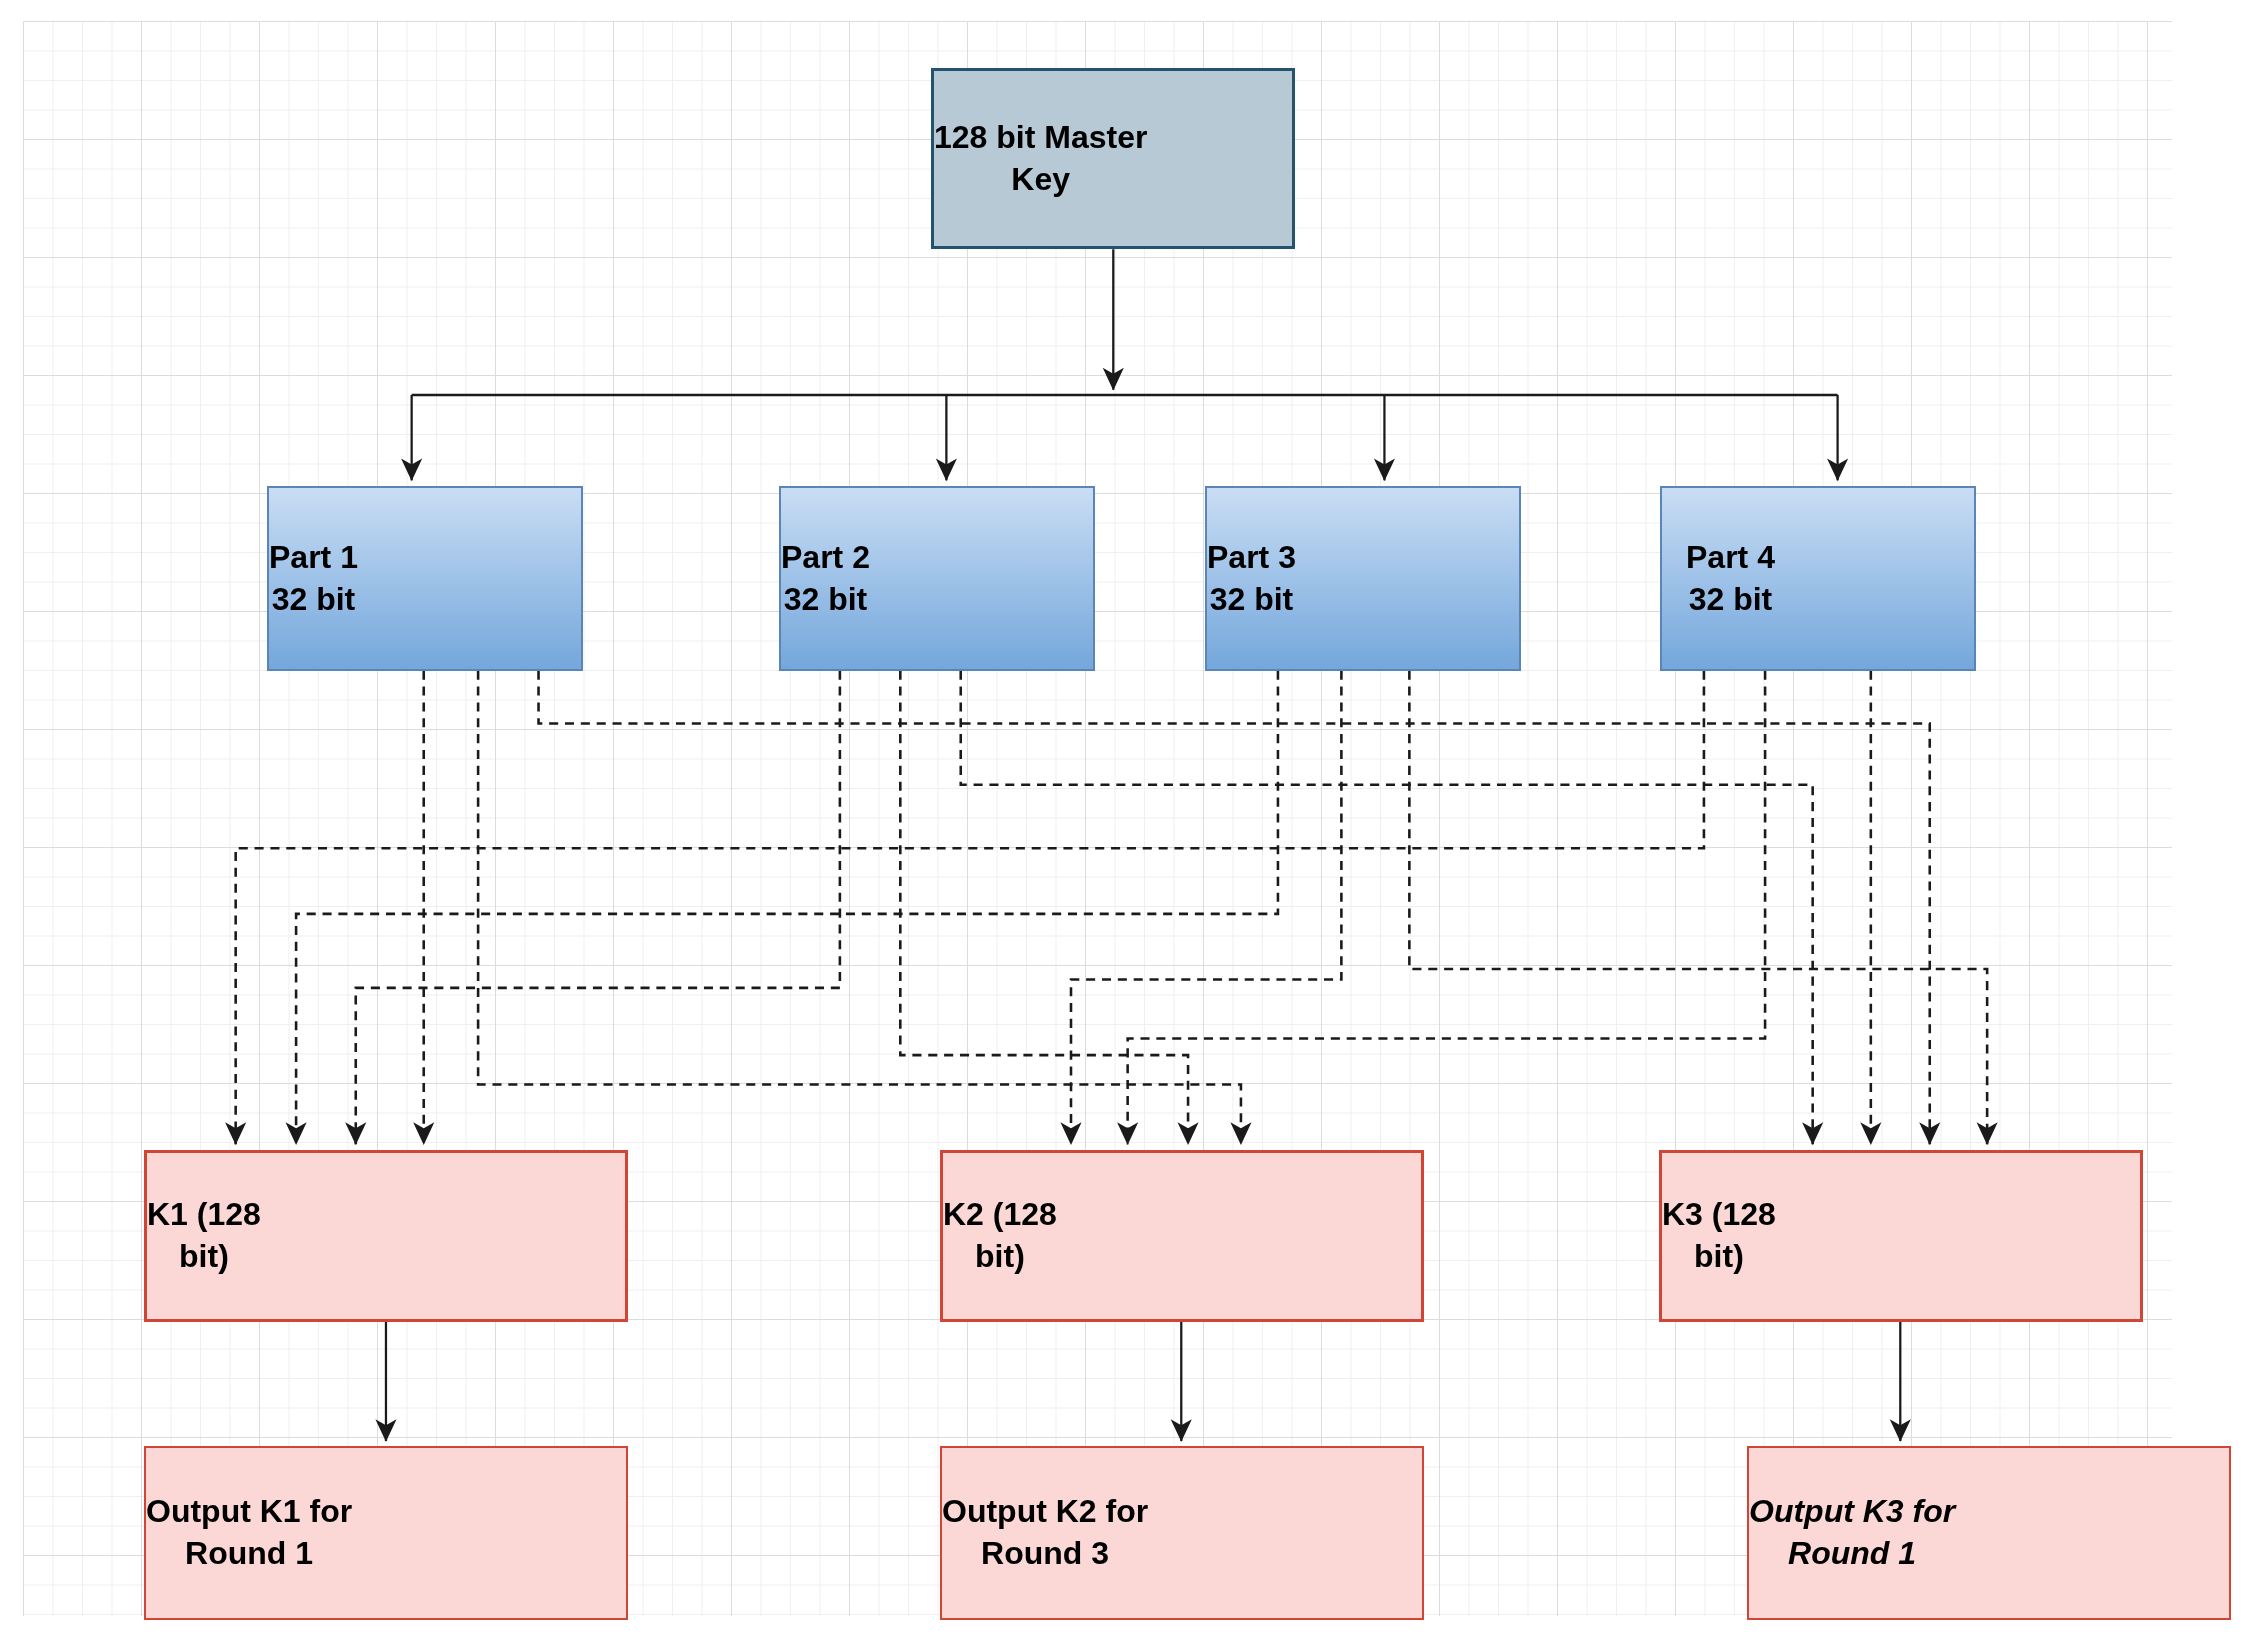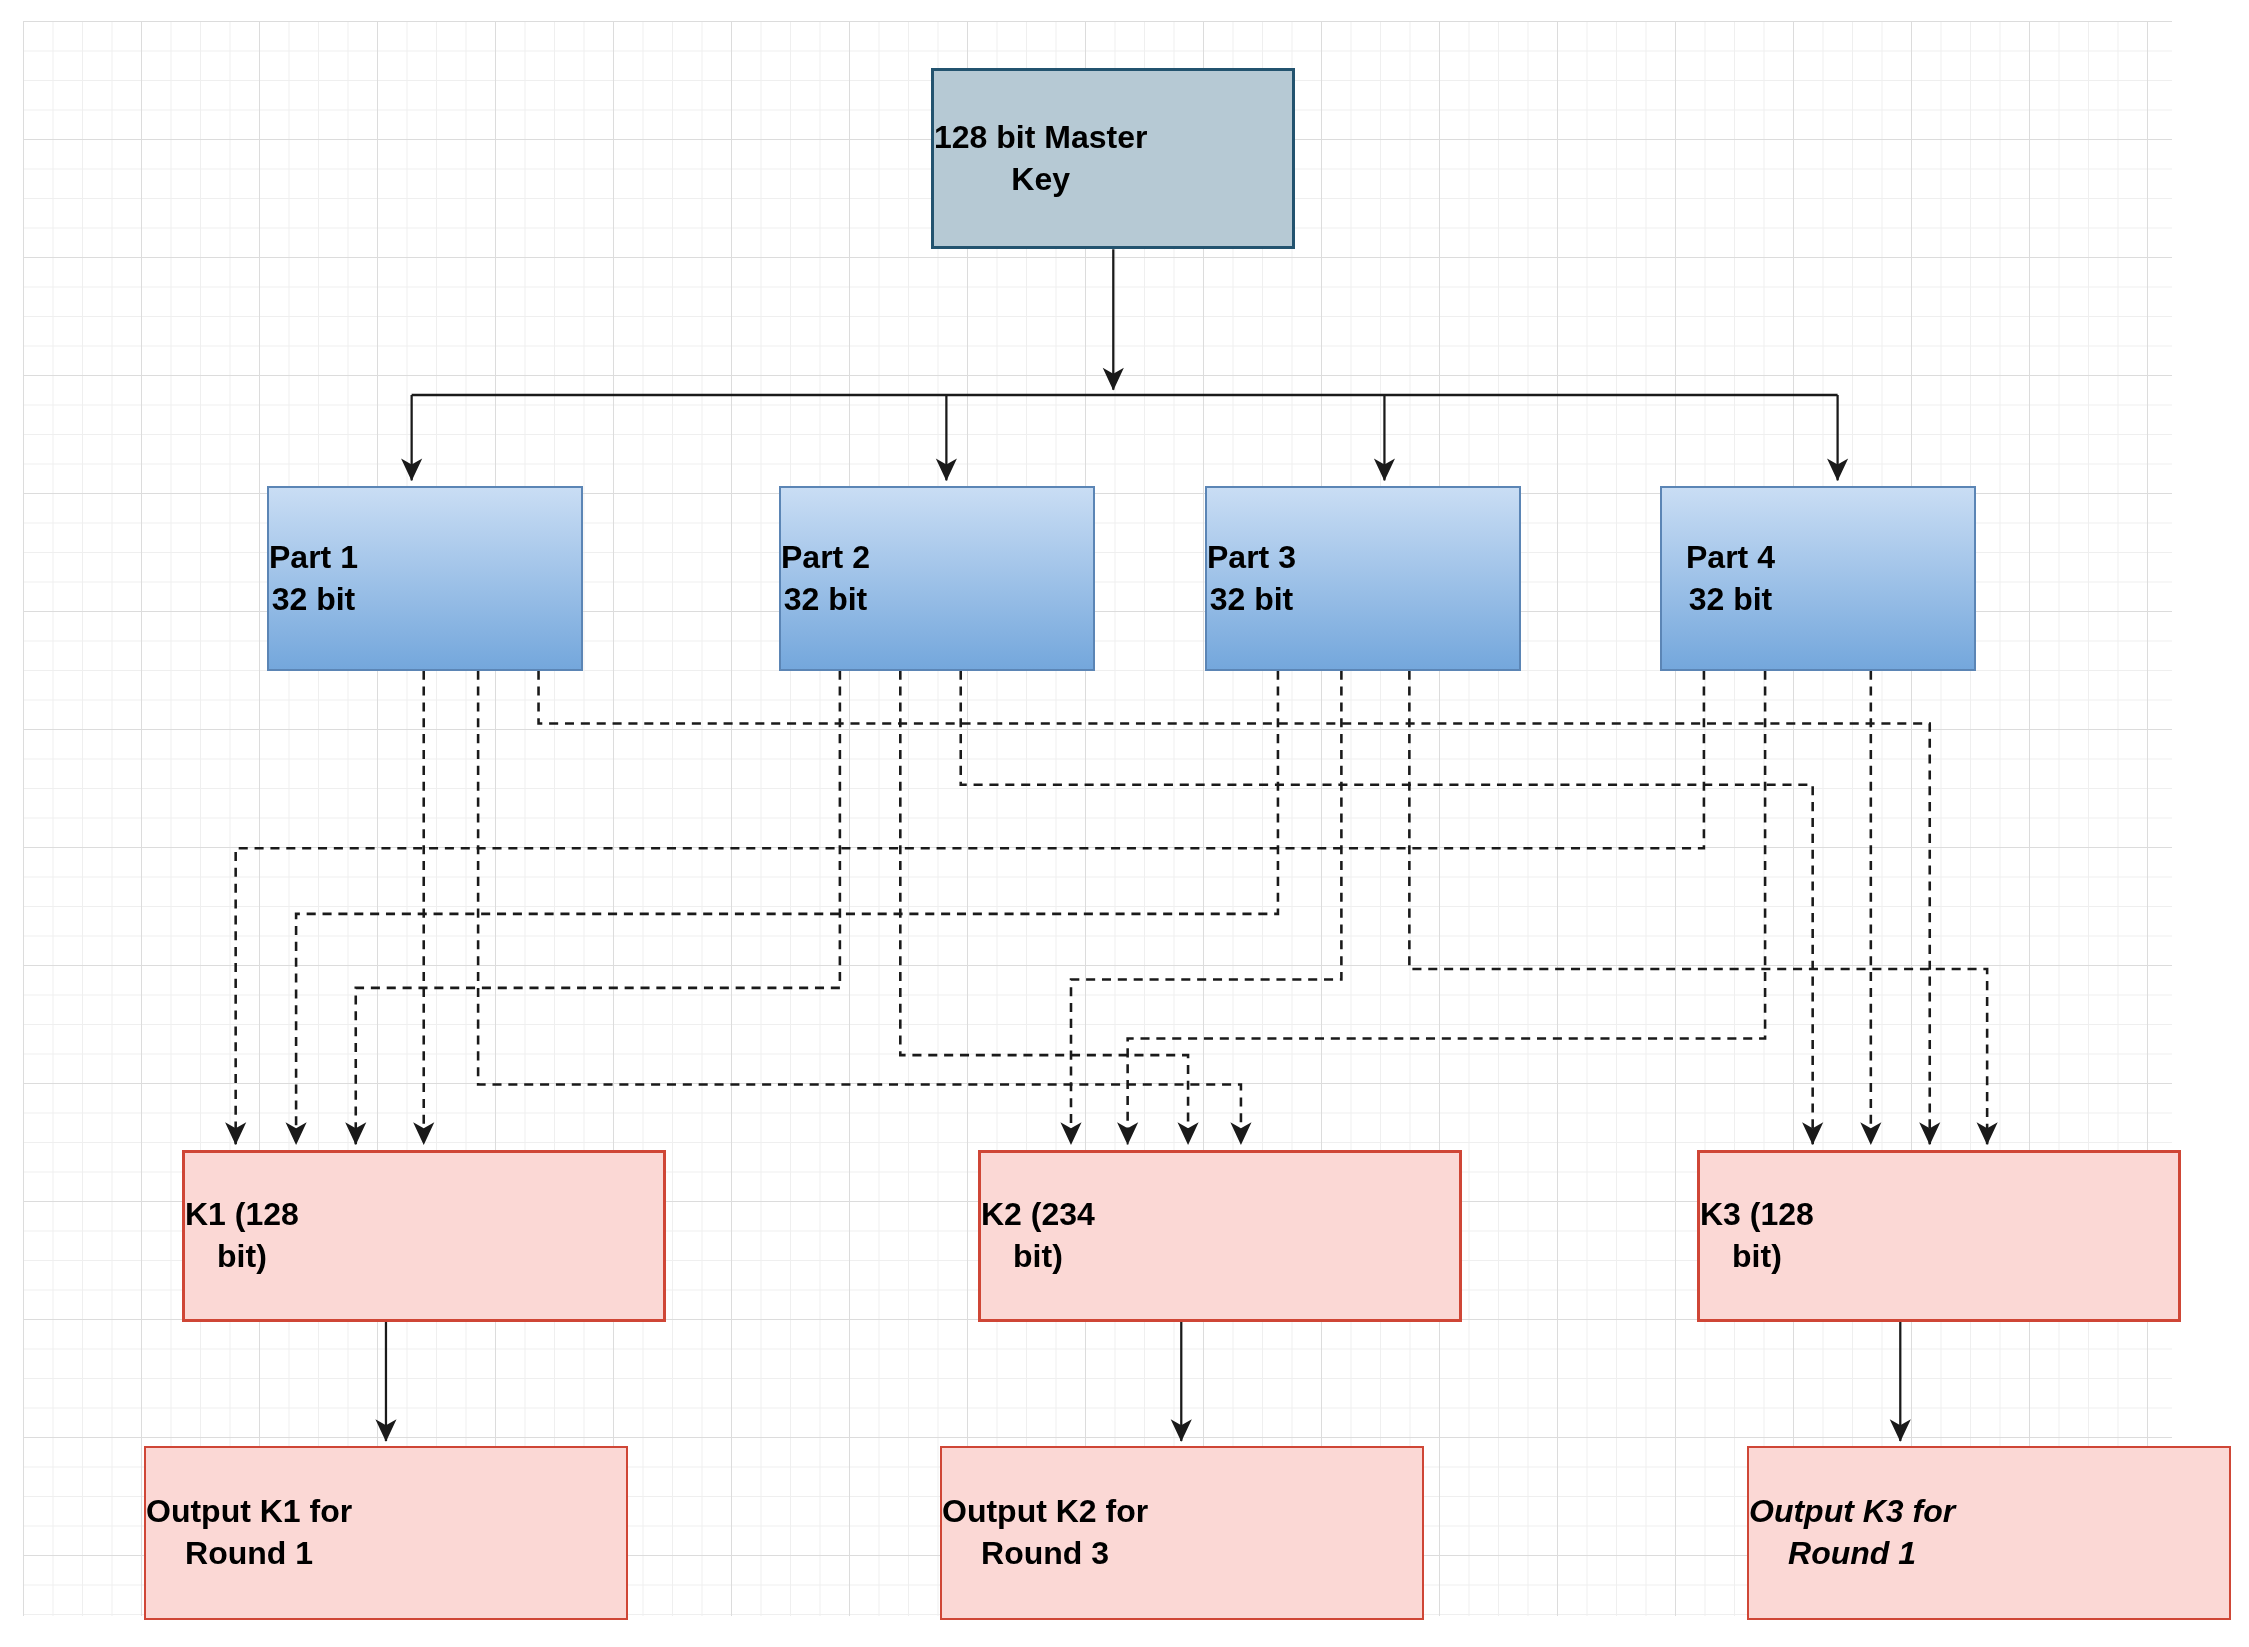--- a/index.html
+++ b/index.html
@@ -19,21 +19,21 @@
   .node{position:absolute;display:flex;align-items:center;justify-content:flex-start;
     text-align:center;font-weight:bold;color:#000;font-size:32px;line-height:1.3;
     white-space:pre-line;box-sizing:border-box;}
   .master{left:931px;top:68px;width:364px;height:181px;
     background:var(--master-fill);border:3px solid var(--master-border);}
   .part{top:486px;width:316px;height:185px;
     background:linear-gradient(180deg,var(--part-top) 0%,var(--part-bottom) 100%);
     border:2.3px solid var(--part-border);}
   .part1{left:267px;} .part2{left:751px;margin-left:28px;} .part3{left:1205px;} .part4{left:1660px;padding-left:24px;}
   .kbox{top:1150px;width:484px;height:172px;background:var(--pink-fill);
-    border:3.8px solid var(--pink-border);margin-left:38px;}
+    border:3.8px solid var(--pink-border);}
   .k1{left:144px;} .k2{left:940px;} .k3{left:1659px;}
   .outbox{top:1446px;width:484px;height:174px;background:var(--pink-fill);
     border:2.3px solid var(--pink-border);}
   .out1{left:144px;} .out2{left:940px;} .out3{left:1747px;font-style:italic;}
 </style>
 </head>
 <body>
 
 <div class="canvas">
   <div class="grid"></div>
@@ -89,21 +89,21 @@
   <div class="node part part4">
     <span>Part 4
 32 bit</span>
   </div>
 
   <div class="node kbox k1">
     <span>K1 (128
 bit)</span>
   </div>
   <div class="node kbox k2">
-    <span>K2 (234
+    <span>K2 (128
 bit)</span>
   </div>
   <div class="node kbox k3">
     <span>K3 (128
 bit)</span>
   </div>
 
   <div class="node outbox out1">
     <span>Output K1 for
 Round 1</span>

